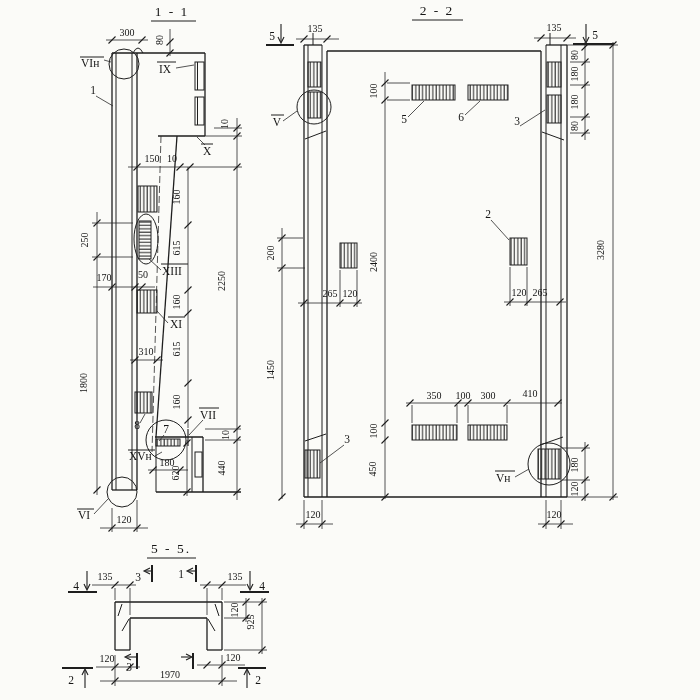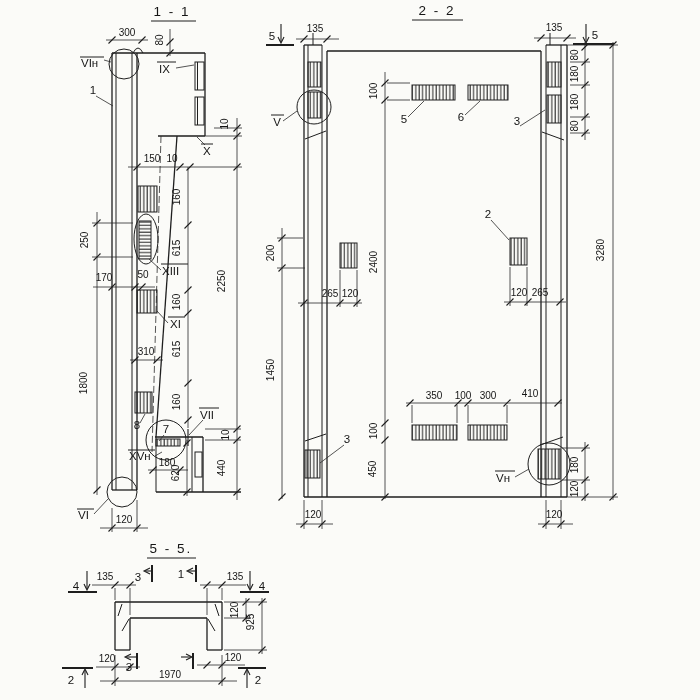--- a/index.html
+++ b/index.html
@@ -1,16 +1,16 @@
 <!DOCTYPE html>
 <html><head>
 <meta charset="utf-8">
 <style>
   html,body{margin:0;padding:0;background:#e8e8e6;}
-  #stage{width:700px;height:700px;background:#fbfbf8;position:relative;font-family:Liberation Sans, sans-serif;}
+  #stage{width:700px;height:700px;background:#fbfbf8;position:relative;font-family:Liberation Serif, serif;}
   svg{position:absolute;left:0;top:0;}
   .ol{stroke:#1e1e1e;stroke-width:1.3;fill:none;}
   .il{stroke:#1e1e1e;stroke-width:1;fill:none;}
   .dl{stroke:#2a2a2a;stroke-width:.8;fill:none;}
   .tk{stroke:#1e1e1e;stroke-width:1.1;fill:none;}
   .ax{stroke:#2a2a2a;stroke-width:.8;fill:none;stroke-dasharray:7 3;}
   .hb{stroke:#1e1e1e;stroke-width:1;}
   .ah{stroke:#1e1e1e;stroke-width:1.1;fill:none;}
   .cb{stroke:#1e1e1e;stroke-width:2;fill:none;}
   text{fill:#151515;}

